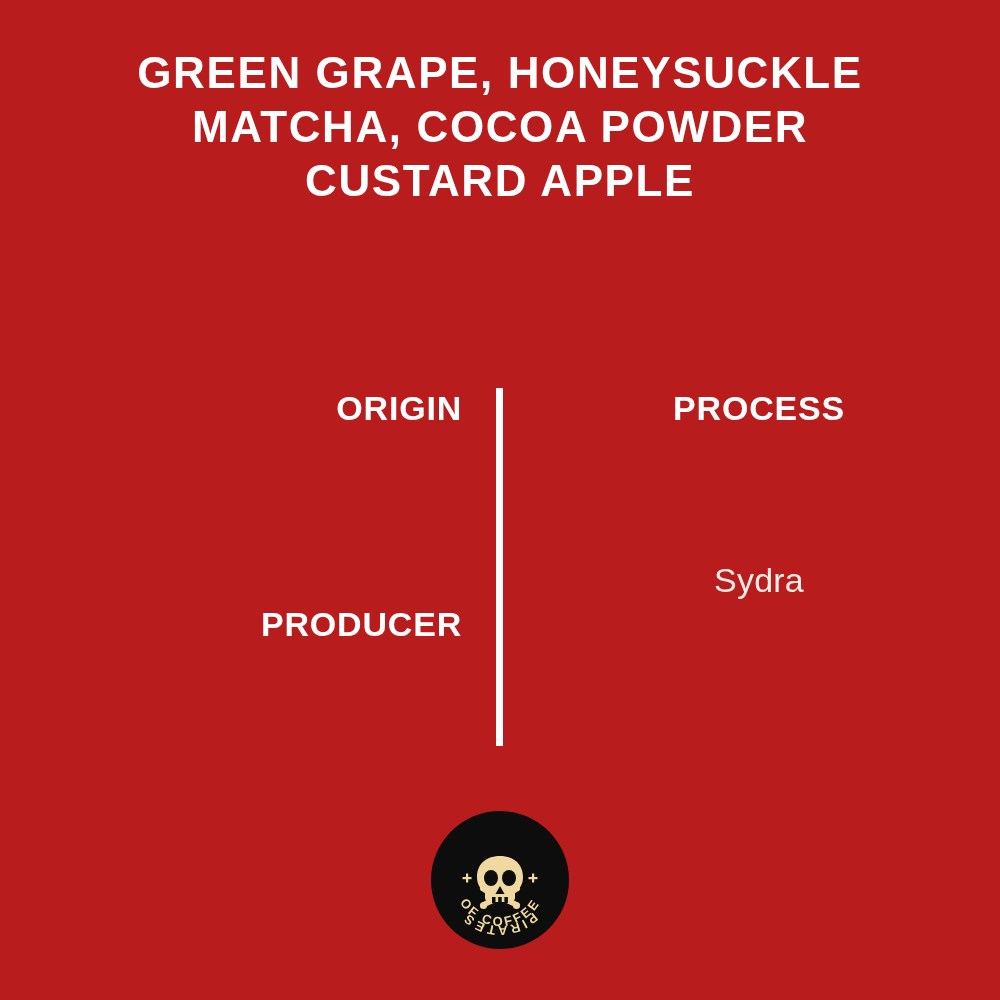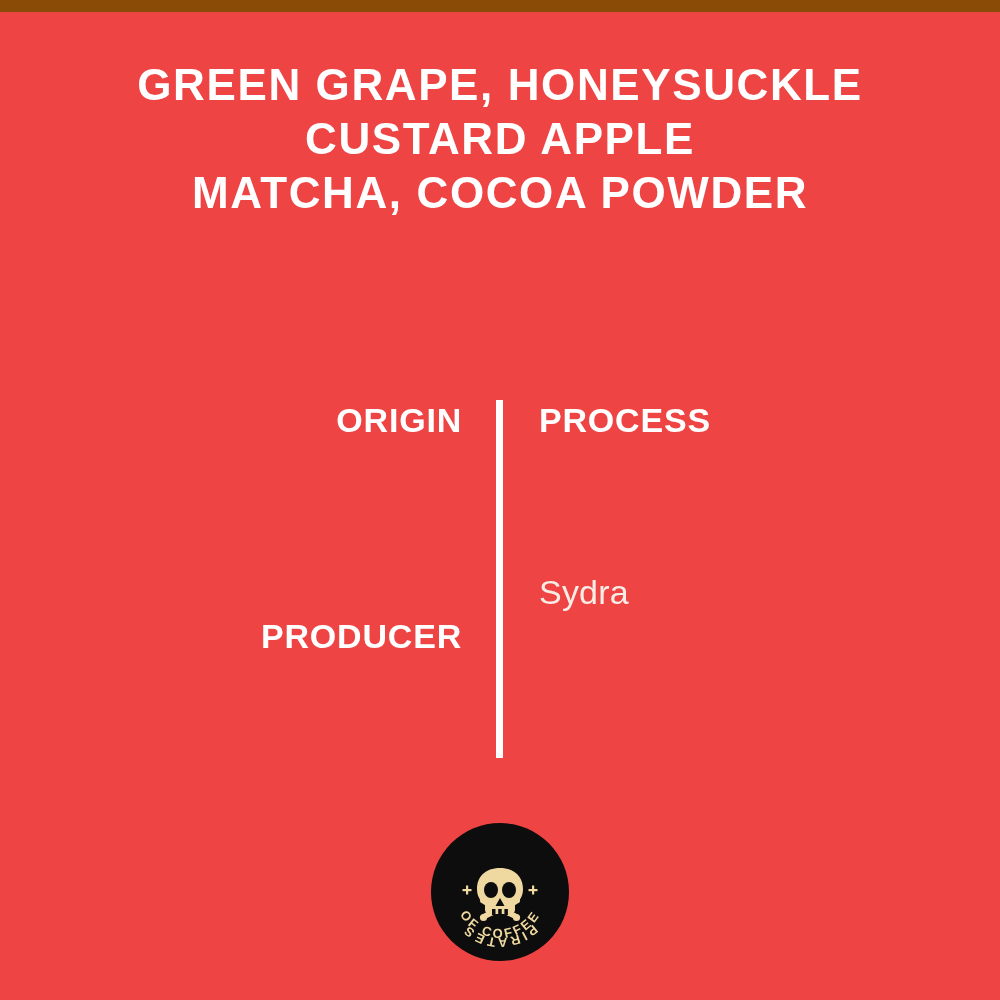--- a/index.html
+++ b/index.html
@@ -11,22 +11,21 @@
     height: 1000px;
     background: #8A4B06;
     font-family: "Liberation Sans", sans-serif;
     overflow: hidden;
     position: relative;
   }
 
   .page {
     position: absolute;
     inset: 0;
-    background: #ef4444;
-    margin-top: 12px;
+    background: #b91c1c;
   }
 
   
   .headline {
     position: absolute;
     top: 46px;
     left: 0;
     width: 1000px;
     text-align: center;
     color: #FFFFFF;
@@ -64,21 +63,21 @@
     left: 0px;
     top: 0px;
     width: 462px;
     text-align: right;
   }
   .col-right {
     position: absolute;
     left: 539px;
     top: 0px;
     width: 440px;
-    text-align: left;
+    text-align: center;
   }
 
   .fld-label {
     color: #FFFFFF;
     font-weight: bold;
     font-size: 34px;
     letter-spacing: 0.8px;
     text-transform: uppercase;
     line-height: 40px;
   }
@@ -104,22 +103,22 @@
     height: 140px;
   }
 </style>
 </head>
 <body>
 
 <div class="page">
 
   <div class="headline">
     <span class="line">GREEN GRAPE, HONEYSUCKLE</span>
+    <span class="line">MATCHA, COCOA POWDER</span>
     <span class="line">CUSTARD APPLE</span>
-    <span class="line">MATCHA, COCOA POWDER</span>
   </div>
 
   <div class="info">
 
     <div class="divider"></div>
 
     <div class="col-left">
       <div class="fld-label">ORIGIN</div>
       <div class="gap-origin"></div>
       <div class="gap-producer"></div>

